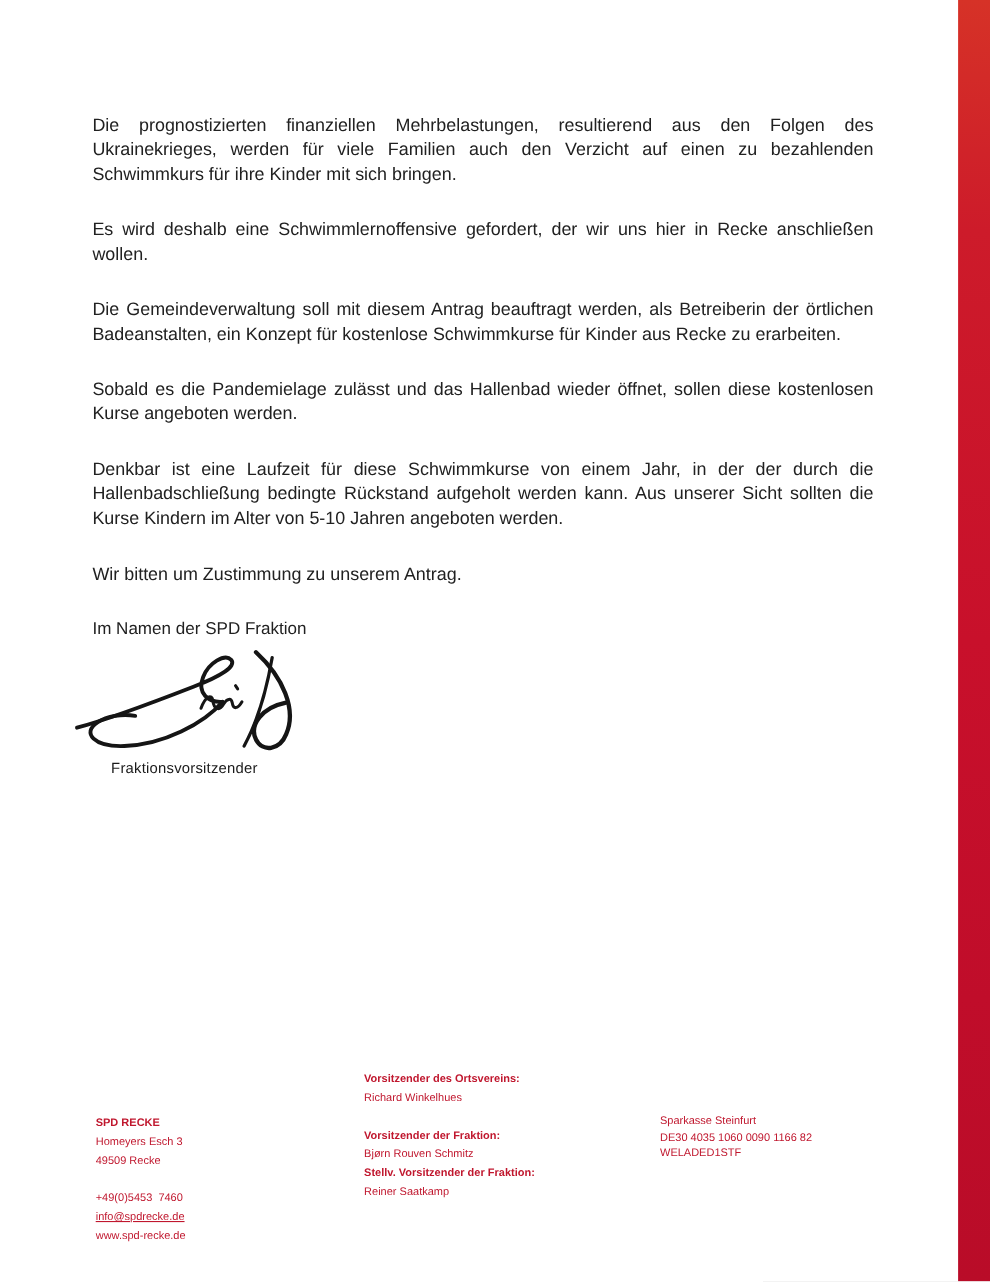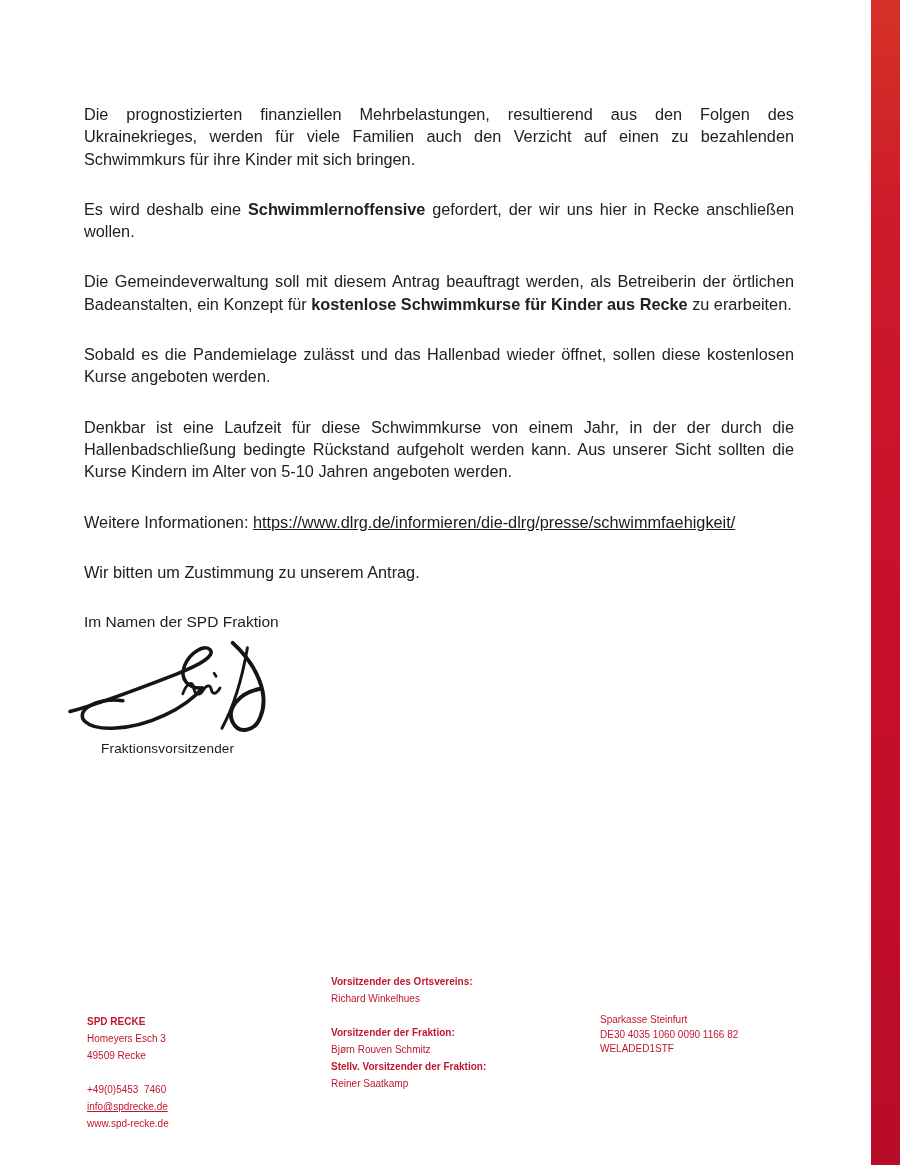--- a/index.html
+++ b/index.html
@@ -21,21 +21,21 @@
   
   .content{
     position:absolute;left:84px;top:103px;width:710px;
     color:#212121;
   }
   .para{
     font-size:16.3px;line-height:22.3px;
     margin:0 0 28px 0;
     text-align:justify;
   }
-  .para b{font-weight:700;}
+  .para b{font-weight:400;}
   .para a{color:#1a1a1a;text-decoration:underline;cursor:pointer;}
   .closing-name{
     font-size:15.5px;line-height:22px;margin:12px 0 6px 0;text-align:left;
   }
   .signature-wrap{margin-left:-18px;width:206px;height:100px;}
   .signature-wrap svg{display:block;width:206px;height:100px;}
   .signature-caption{
     font-size:13.5px;color:#1a1a1a;margin-top:2px;letter-spacing:.2px;margin-left:17px;
   }
   
@@ -64,21 +64,20 @@
     <p class="para">Die prognostizierten finanziellen Mehrbelastungen, resultierend aus den Folgen des Ukrainekrieges, werden für viele Familien auch den Verzicht auf einen zu bezahlenden Schwimmkurs für ihre Kinder mit sich bringen.</p>
 
     <p class="para"><span>Es wird deshalb eine </span><b>Schwimmlernoffensive</b><span> gefordert, der wir uns hier in Recke anschließen wollen.</span></p>
 
     <p class="para"><span>Die Gemeindeverwaltung soll mit diesem Antrag beauftragt werden, als Betreiberin der örtlichen Badeanstalten, ein Konzept für </span><b>kostenlose Schwimmkurse für Kinder aus Recke</b><span> zu erarbeiten.</span></p>
 
     <p class="para">Sobald es die Pandemielage zulässt und das Hallenbad wieder öffnet, sollen diese kostenlosen Kurse angeboten werden.</p>
 
     <p class="para">Denkbar ist eine Laufzeit für diese Schwimmkurse von einem Jahr, in der der durch die Hallenbadschließung bedingte Rückstand aufgeholt werden kann. Aus unserer Sicht sollten die Kurse Kindern im Alter von 5-10 Jahren angeboten werden.</p>
 
-    <p class="para"><span>Weitere Informationen: </span><a>https://www.dlrg.de/informieren/die-dlrg/presse/schwimmfaehigkeit/</a></p>
 
     <p class="para">Wir bitten um Zustimmung zu unserem Antrag.</p>
 
     <p class="para closing-name">Im Namen der SPD Fraktion</p>
 
     <div class="signature-wrap">
       <svg viewBox="0 0 210 102" fill="none" stroke="#151515" stroke-linecap="round" stroke-linejoin="round">
         <path stroke-width="3.6" d="M4,74 C34,66 76,50 112,36 C138,26 152,17 147,11 C141,5 126,14 121,27 C115,42 126,51 139,50"></path>
         <path stroke-width="3.6" d="M139,50 C122,70 84,90 48,91 C20,92 8,79 23,69 C32,63 46,61 58,63"></path>
         <path stroke-width="2.8" d="M119,56 C123,45 129,42 130,49 C131,57 136,59 140,52 C143,47 147,46 148,51 C149,57 153,57 157,50"></path>

